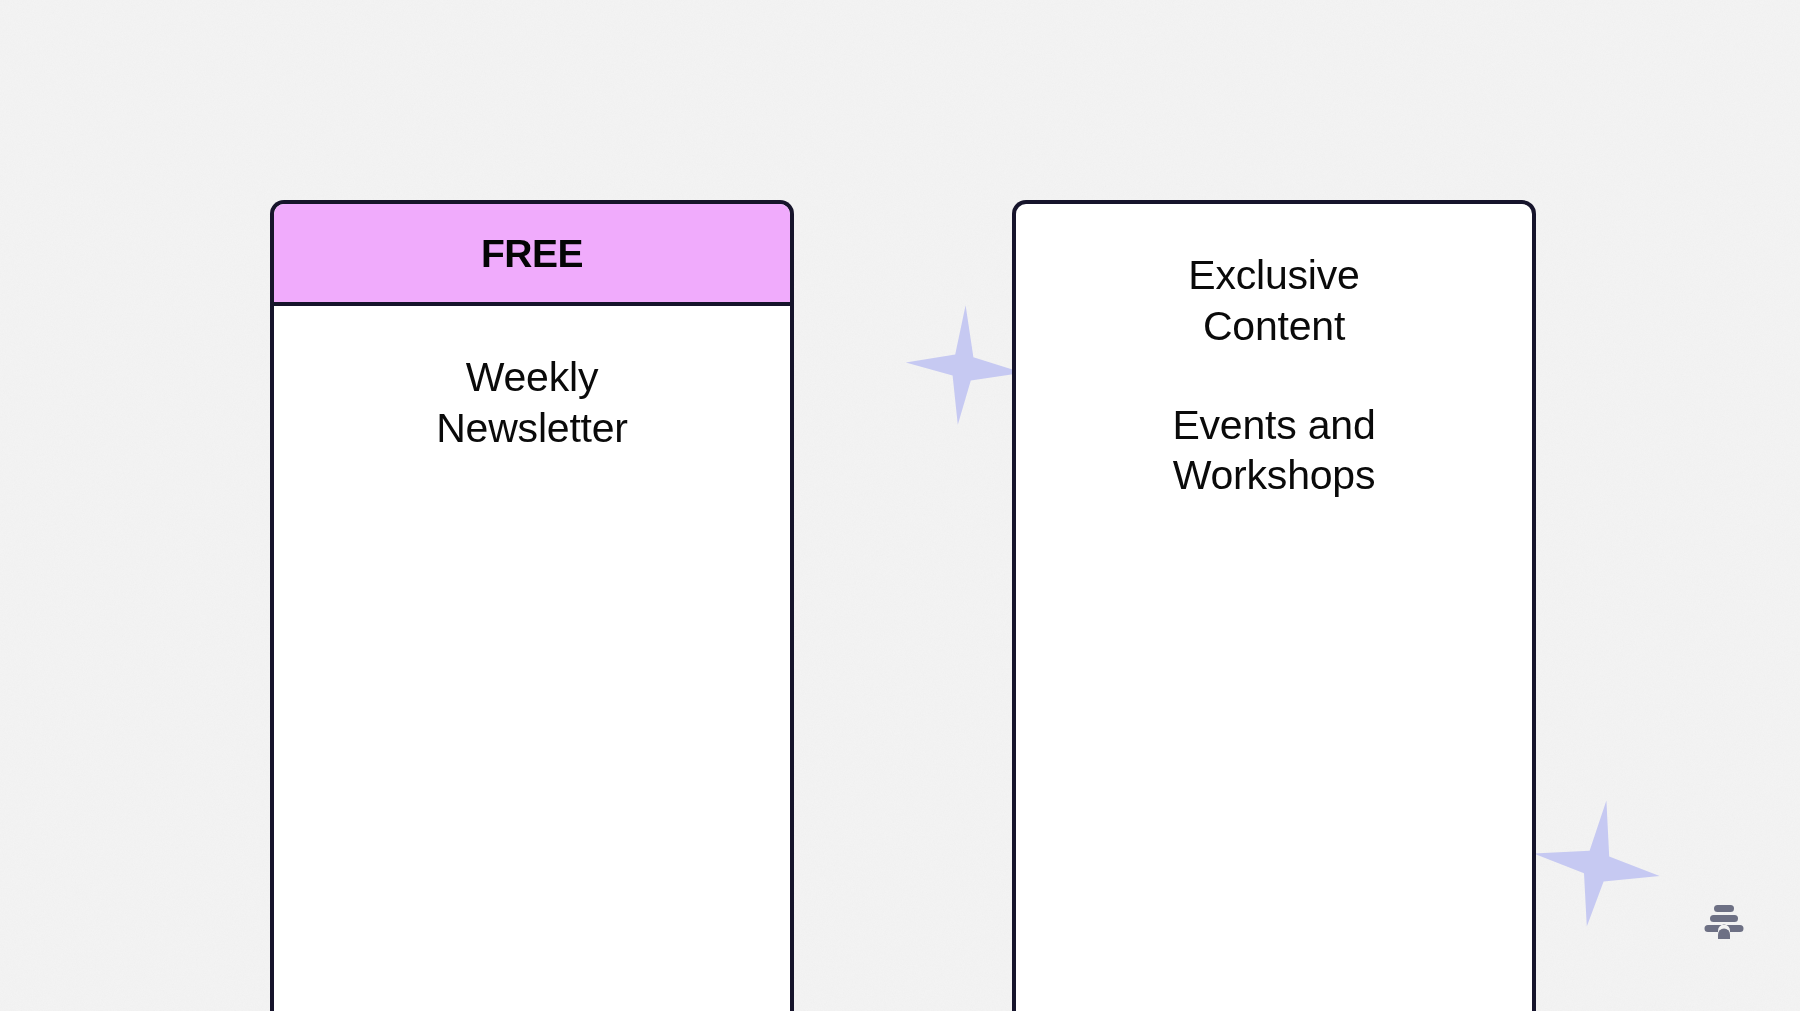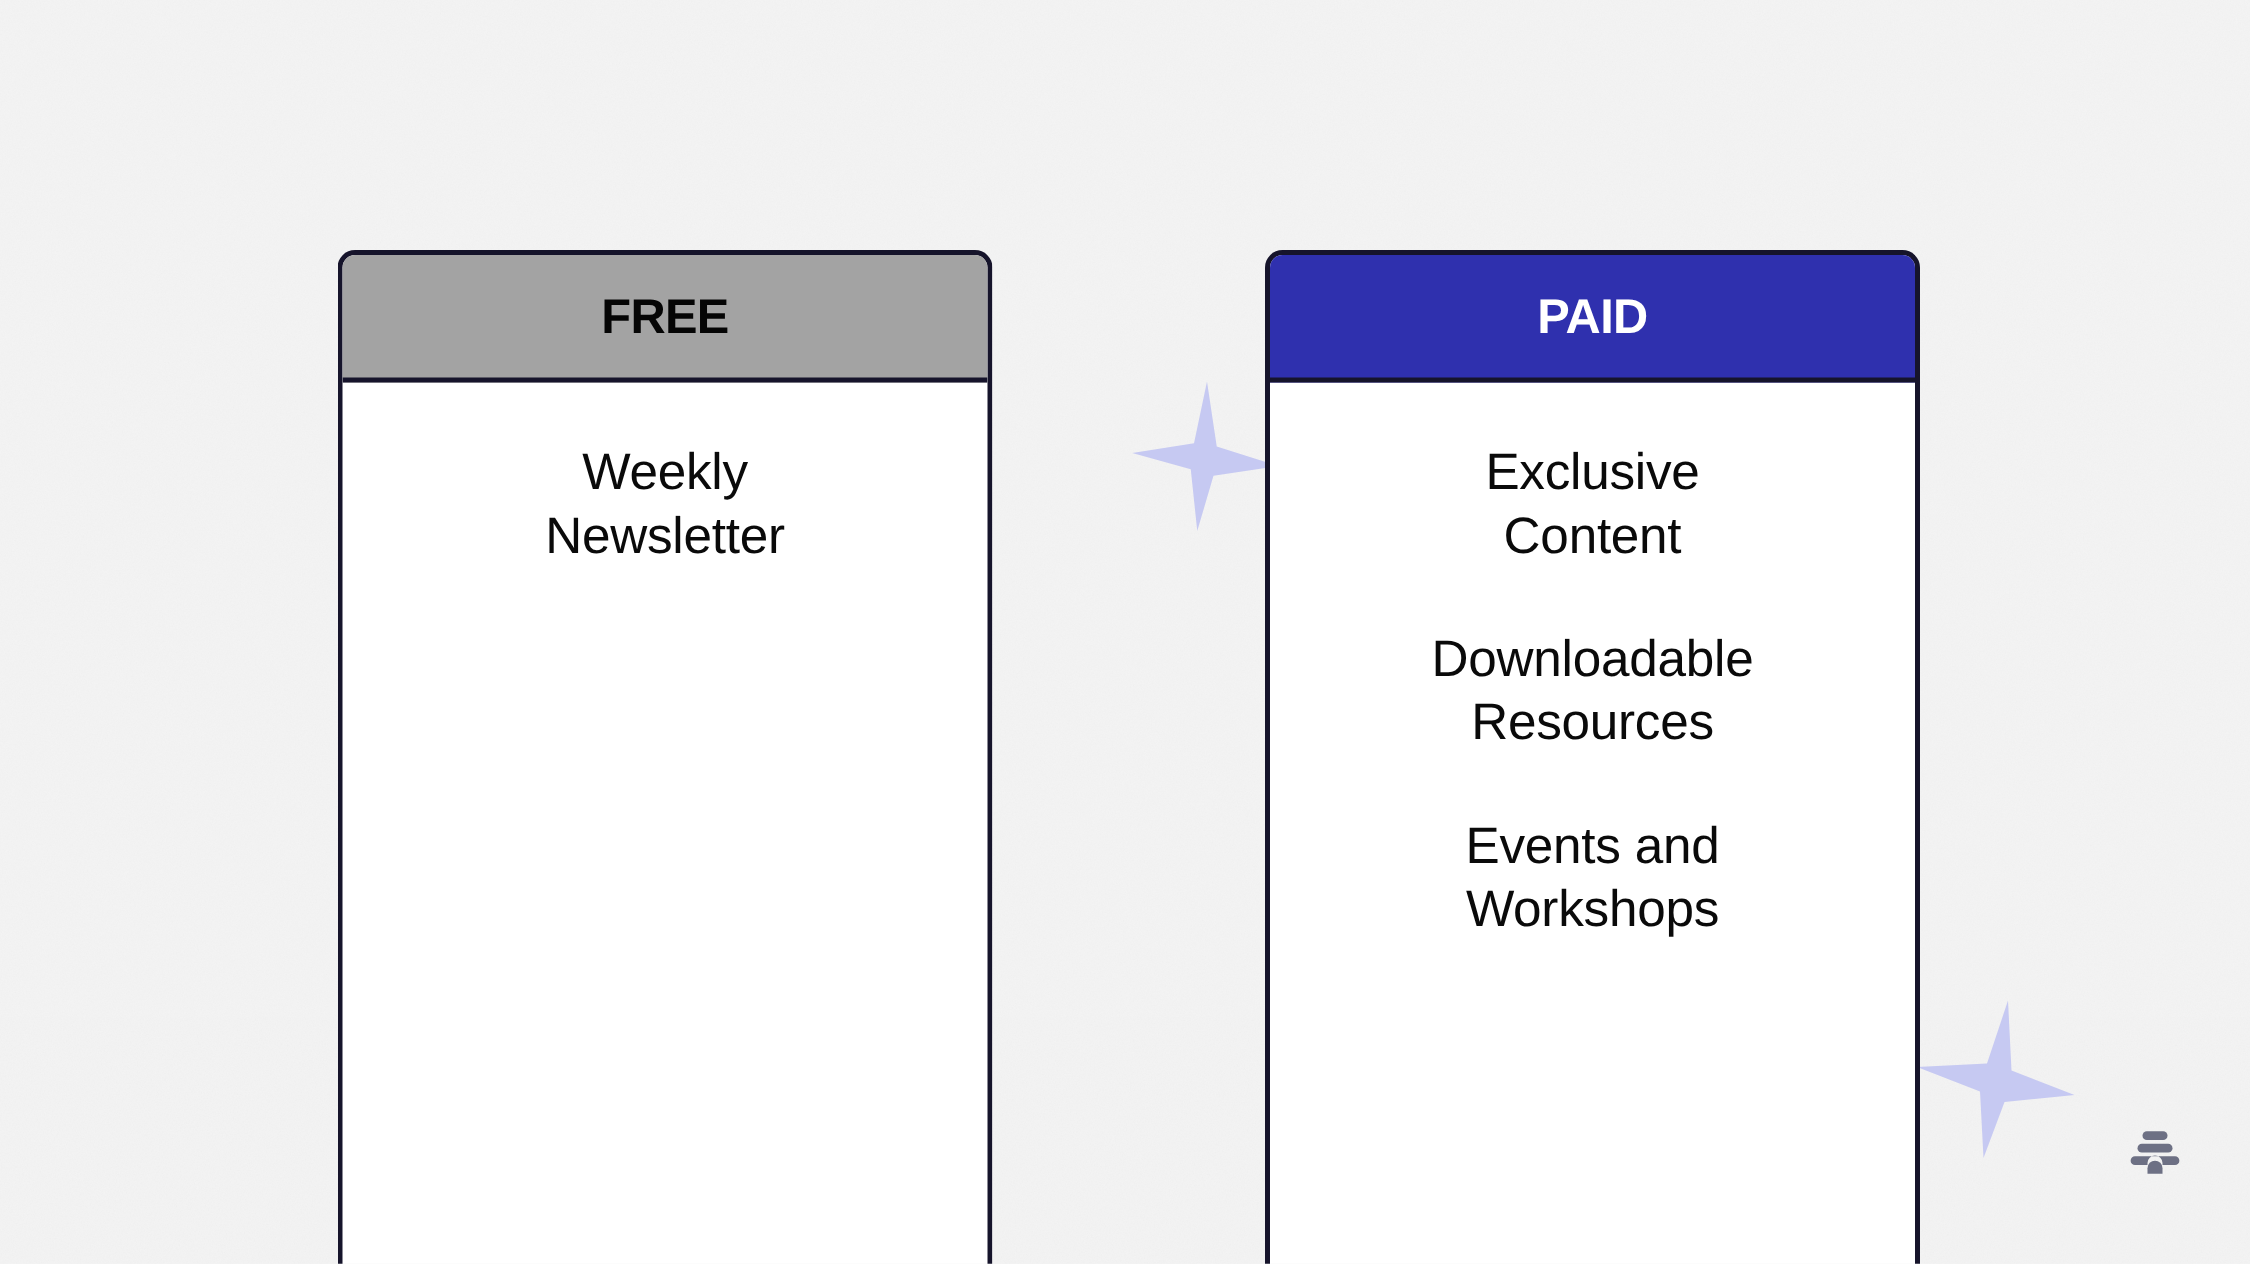--- a/index.html
+++ b/index.html
@@ -52,21 +52,21 @@
   #card-free { left:270px;  top:200px; width:524px; height:830px; }
   #card-paid { left:1012px; top:200px; width:524px; height:830px; }
 
   .card-header {
     height:102px;
     display:flex;
     align-items:center;
     justify-content:center;
     border-bottom:4px solid #16142b;
   }
-  #header-free { background:#a3a3a3; }
+  #header-free { background:#f0abfc; }
   #header-paid { background:#2f30ae; }
 
   .card-header-title {
     font-family:"Liberation Sans", sans-serif;
     font-weight:700;
     font-size:39px;
     letter-spacing:-0.5px;
     line-height:1;
   }
   #title-free { color:#050505; }
@@ -132,28 +132,23 @@
     <div class="card-header" id="header-free">
       <span class="card-header-title" id="title-free">FREE</span>
     </div>
     <div class="card-body">
       <div class="feature-item">Weekly
 Newsletter</div>
     </div>
   </section>
 
   <section class="card" id="card-paid">
-    <div class="card-header" id="header-paid">
-      <span class="card-header-title" id="title-paid">PAID</span>
-    </div>
     <div class="card-body">
       <div class="feature-item">Exclusive
 Content</div>
-      <div class="feature-item">Downloadable
-Resources</div>
       <div class="feature-item">Events and
 Workshops</div>
     </div>
   </section>
 
   <svg id="brand-logo" viewBox="0 0 48 48">
     <g fill="#6d7084">
       <rect x="14" y="7" width="20" height="7" rx="3.5"></rect>
       <rect x="10" y="17" width="28" height="7" rx="3.5"></rect>
       <path d="M8 27h32a3.5 3.5 0 0 1 0 7H30v-1.6a6 6 0 0 0-12 0V34H8a3.5 3.5 0 0 1 0-7z"></path>

